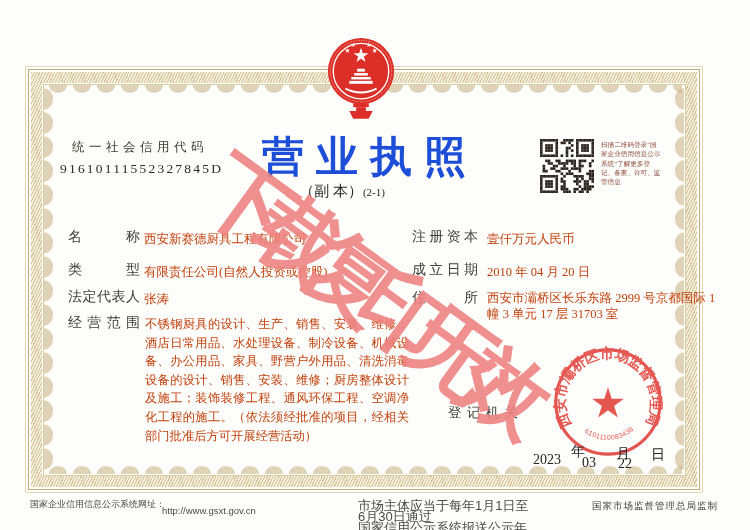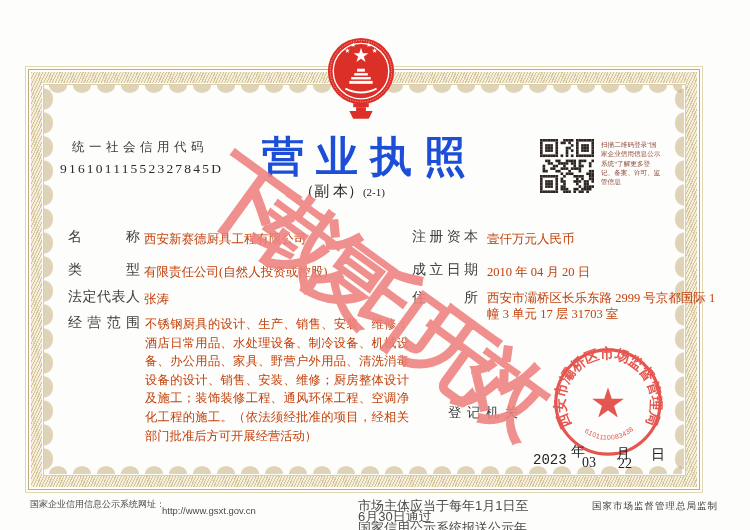--- a/index.html
+++ b/index.html
@@ -63,21 +63,21 @@
   .lbl-rcap{left:412px; top:228px; width:66px;}
   .val-rcap{left:487px; top:231px;}
   .lbl-edate{left:412px; top:261px; width:66px;}
   .val-edate{left:487px; top:264px;}
   .lbl-addr{left:412px; top:289px; width:66px;}
   .val-addr{left:487px; top:291px; width:236px; line-height:15.5px; white-space:pre-line;}
   .lbl-authority{left:448px; top:404px; width:70px; font-size:13.5px;}
 
   
   .dt{position:absolute; font-size:14px; color:#222; z-index:7;}
-  .d-ynum{left:533px; top:452px;font-family:Liberation Mono, monospace;} .d-yunit{left:571px; top:443px;}
+  .d-ynum{left:533px; top:452px;} .d-yunit{left:571px; top:443px;}
   .d-mnum{left:582px; top:455px;} .d-munit{left:616px; top:445px;}
   .d-dnum{left:618px; top:456px;} .d-dunit{left:651px; top:446px;}
 
   
   .watermark{
     position:absolute; left:238px; top:143px; z-index:5;
     font-size:86px; font-weight:bold; letter-spacing:-22px; line-height:1;
     color:#ef827f; opacity:.88; white-space:nowrap;
     transform:rotate(36deg); transform-origin:0 0; pointer-events:none;
   }

